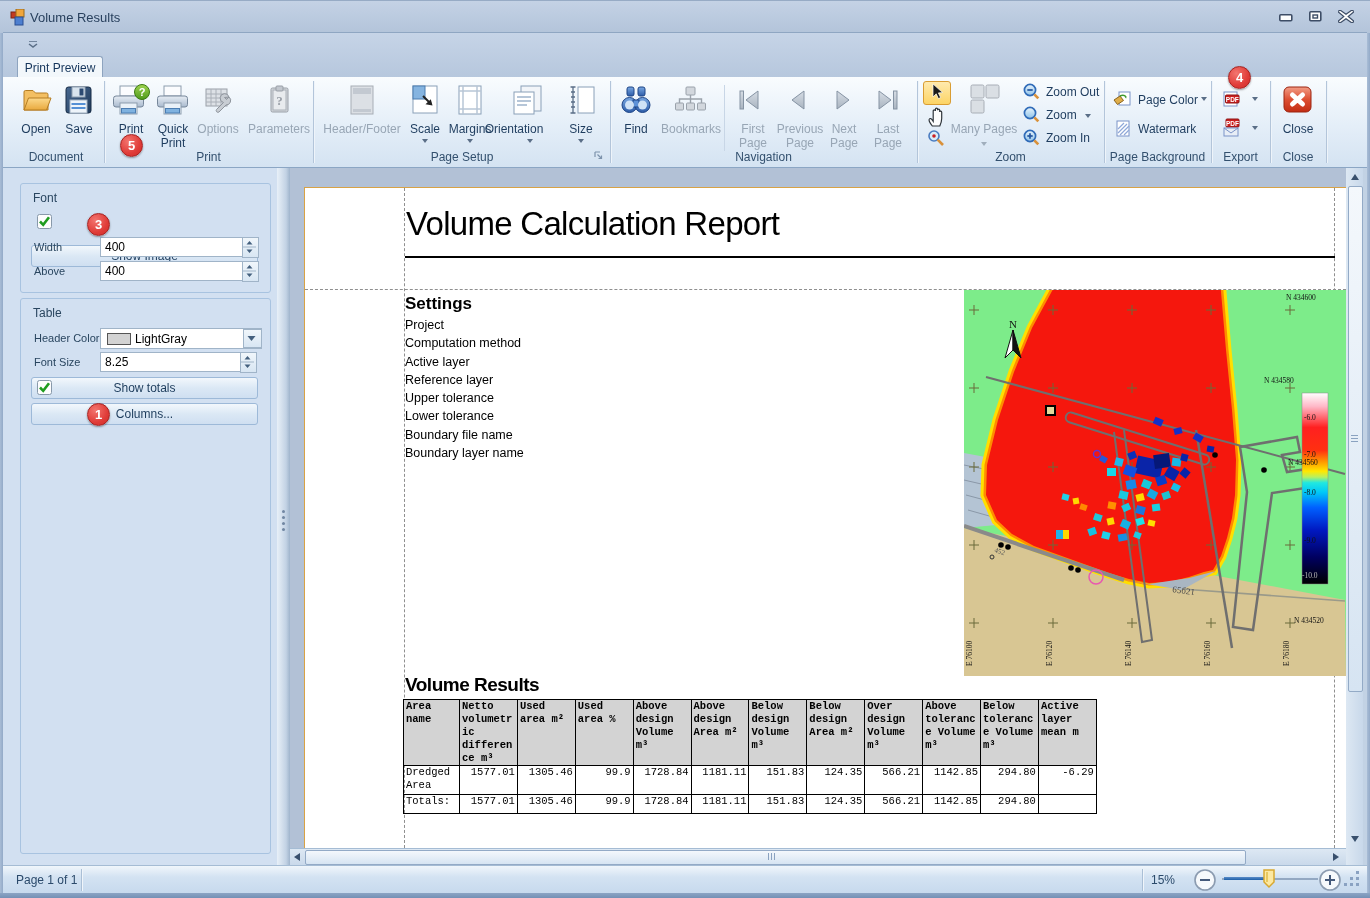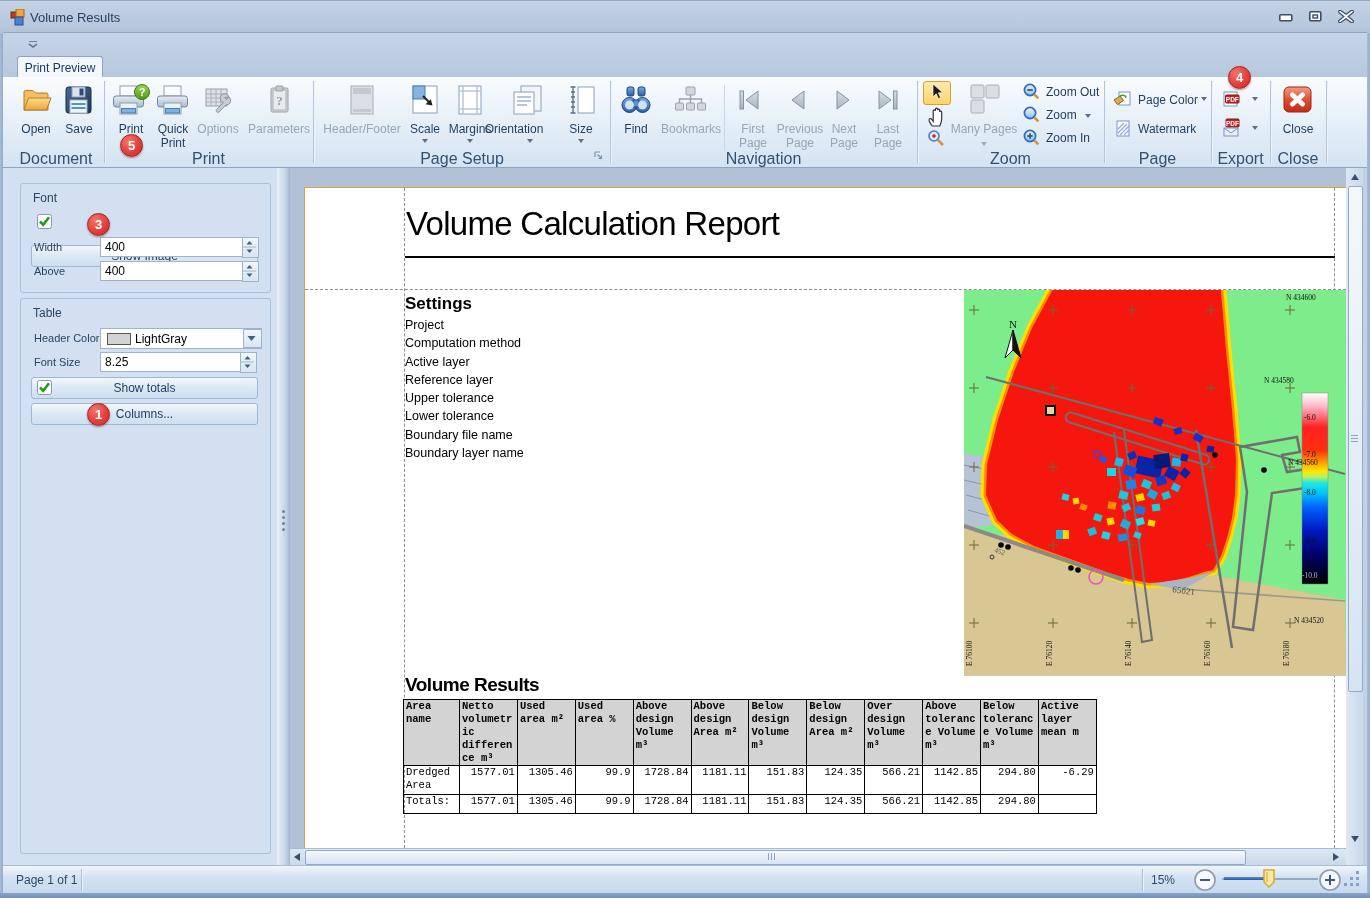--- a/index.html
+++ b/index.html
@@ -9,21 +9,21 @@
 
 #titlebar{left:0;top:0;width:1370px;height:32px;background:linear-gradient(#c4d2e5,#b3c4da);border-top:1px solid #97abc5;}
 #titletext{left:30px;top:9px;font-size:13px;color:#29415e;}
 
 #ribhead{left:3px;top:32px;width:1364px;height:45px;background:linear-gradient(#c6d4e7,#b6c7dd);border-top:1px solid #8fa6c2;}
 #qat{left:24px;top:8px;width:14px;height:12px;}
 #tab{left:14px;top:23px;width:84px;height:22px;background:#f2f7fb;border:1px solid #8ea4bf;border-bottom:none;border-radius:3px 3px 0 0;color:#16365c;font-size:12px;text-align:center;line-height:22px;}
 
 #ribbon{left:3px;top:77px;width:1364px;height:90px;background:linear-gradient(#f9fcfe,#e4eef8 55%,#d4e3f2);border-bottom:1px solid #8ba6c4;}
 .gsep{top:4px;width:1px;height:82px;background:#b3c5da;border-right:1px solid #eef4fa;}
-.gcap{top:73px;height:15px;font-size:16px;color:#33506e;text-align:center;}
+.gcap{top:73px;height:15px;font-size:12px;color:#33506e;text-align:center;}
 .blabel{font-size:12px;color:#1e3c5e;text-align:center;line-height:14px;}
 .blabel.dis{color:#98a6b5;}
 .bicon{top:7px;}
 .dd{width:0;height:0;border-left:3px solid transparent;border-right:3px solid transparent;border-top:4px solid #5a6e87;}
 .dd.dis{border-top-color:#a0aebc;}
 
 #lpanel{left:3px;top:168px;width:274px;height:697px;background:#d2e0f1;}
 .gbox{border:1px solid #a8c3e0;border-radius:3px;}
 .gboxtitle{font-size:12px;color:#29455f;}
 .pbtn{background:linear-gradient(#f2f7fc,#dbe8f5 50%,#cfdfF1);border:1px solid #9db9d8;border-radius:3px;font-size:12px;color:#1d3c5c;text-align:center;}

